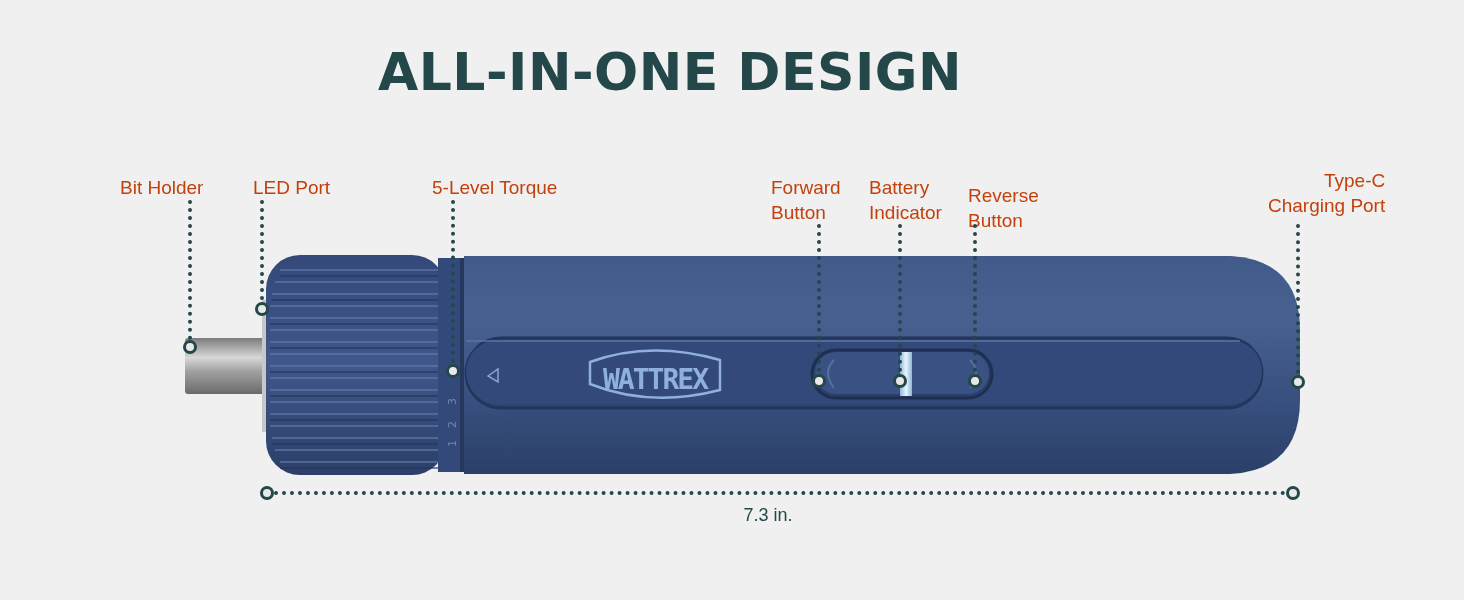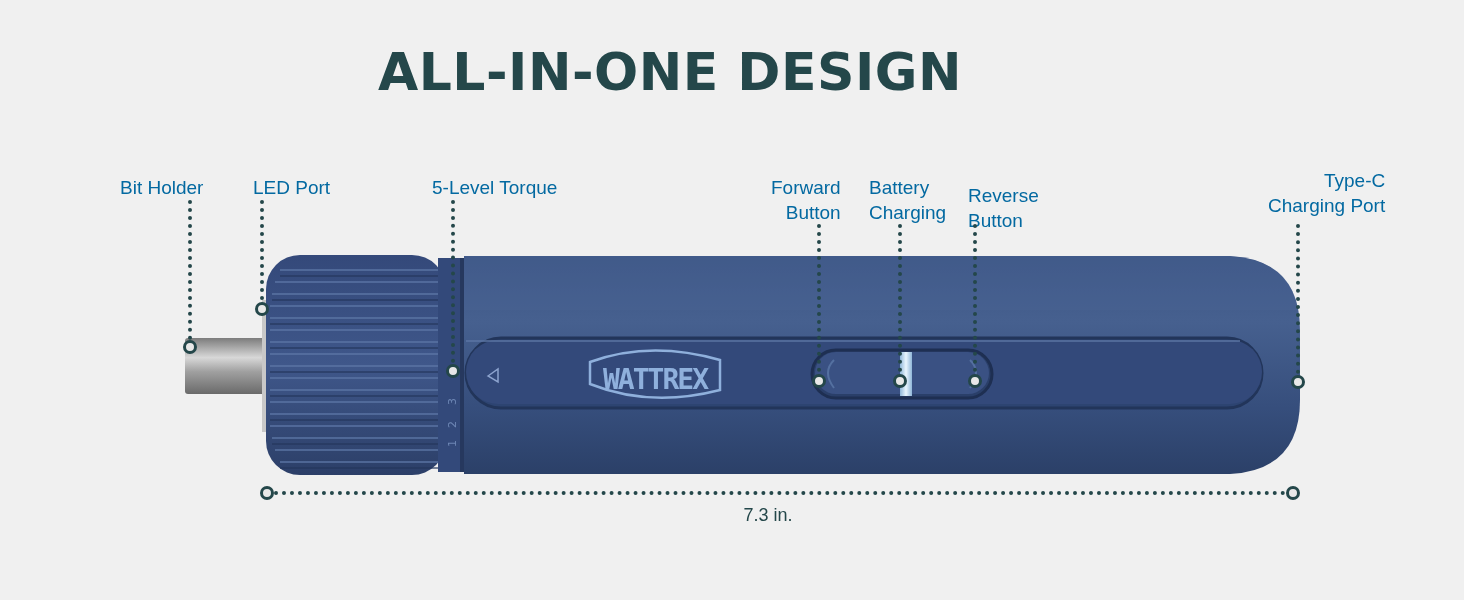--- a/index.html
+++ b/index.html
@@ -11,21 +11,21 @@
     position: relative;
   }
   .title {
     position: absolute; left: 0; top: 42px; width: 1340px;
     text-align: center; font-weight: 700; font-size: 52px;
     letter-spacing: 0.5px; color: #24474a;
     font-family: "DejaVu Sans", sans-serif;
   }
   .label {
     position: absolute; font-size: 19px; line-height: 25px;
-    color: #0369a1; white-space: pre-line;
+    color: #c2410c; white-space: pre-line;
   }
   .leader {
     position: absolute; width: 0;
     border-left: 4px dotted #24474a;
   }
   .dot {
     position: absolute; width: 8px; height: 8px;
     border: 3px solid #24474a; border-radius: 50%;
     background: #e8e8e8; box-sizing: content-box;
   }
@@ -140,27 +140,27 @@
 <div class="dot" style="left:183px; top:340px;"></div>
 
 <div class="label" style="left:253px; top:175px;">LED Port</div>
 <div class="leader" style="left:260px; top:200px; height:100px;"></div>
 <div class="dot" style="left:255px; top:302px;"></div>
 
 <div class="label" style="left:432px; top:175px;">5-Level Torque</div>
 <div class="leader" style="left:451px; top:200px; height:163px;"></div>
 <div class="dot" style="left:446px; top:364px;"></div>
 
-<div class="label" style="left:771px; top:175px;text-align:right;">Forward
+<div class="label" style="left:771px; top:175px;">Forward
 Button</div>
 <div class="leader" style="left:817px; top:224px; height:148px;"></div>
 <div class="dot" style="left:812px; top:374px;"></div>
 
 <div class="label" style="left:869px; top:175px;">Battery
-Charging</div>
+Indicator</div>
 <div class="leader" style="left:898px; top:224px; height:148px;"></div>
 <div class="dot" style="left:893px; top:374px;"></div>
 
 <div class="label" style="left:968px; top:183px;">Reverse
 Button</div>
 <div class="leader" style="left:973px; top:224px; height:148px;"></div>
 <div class="dot" style="left:968px; top:374px;"></div>
 
 <div class="label" style="left:1268px; top:168px;text-align:right;">Type-C
 Charging Port</div>

